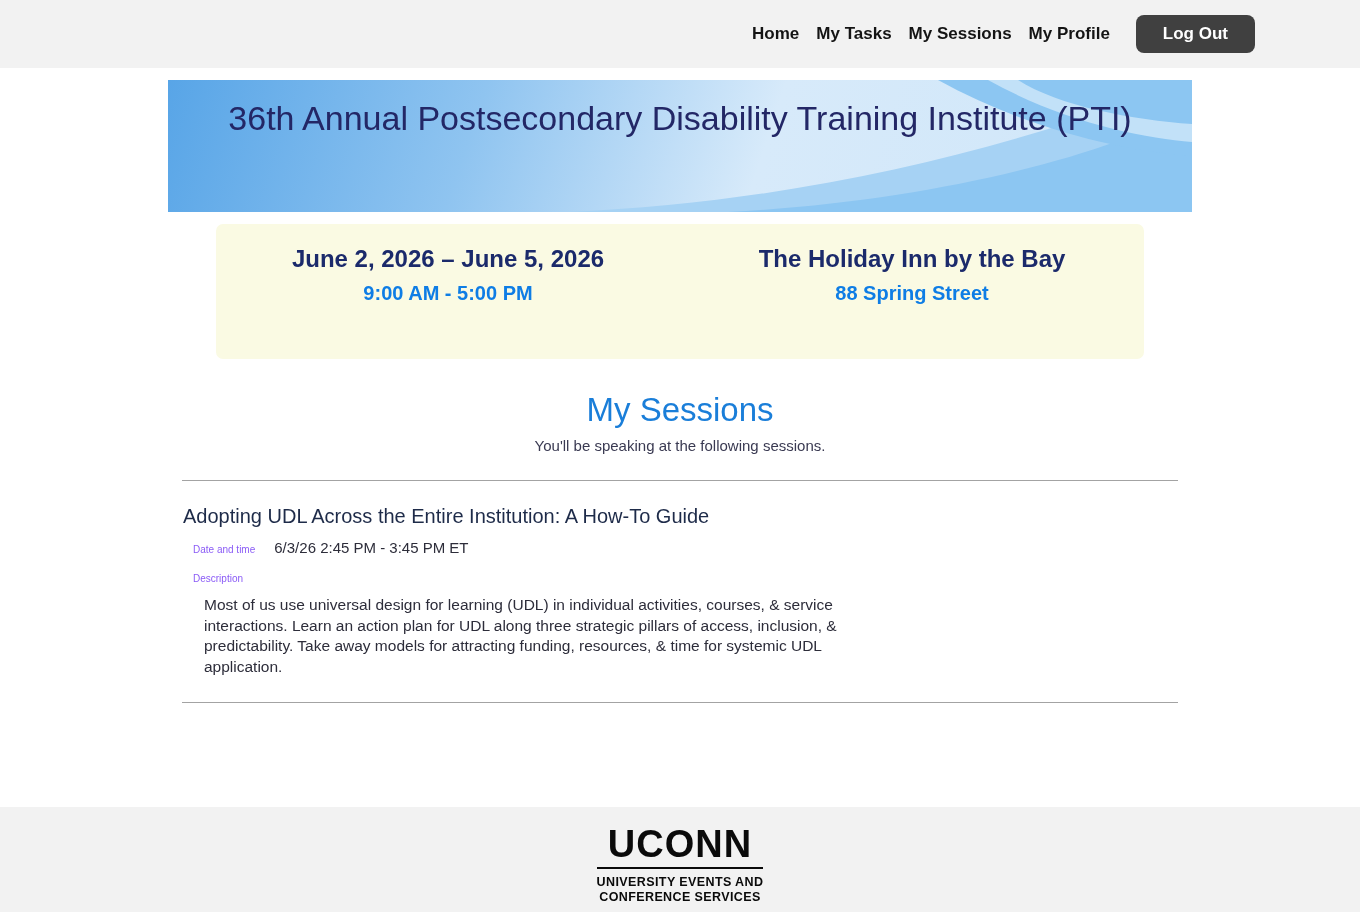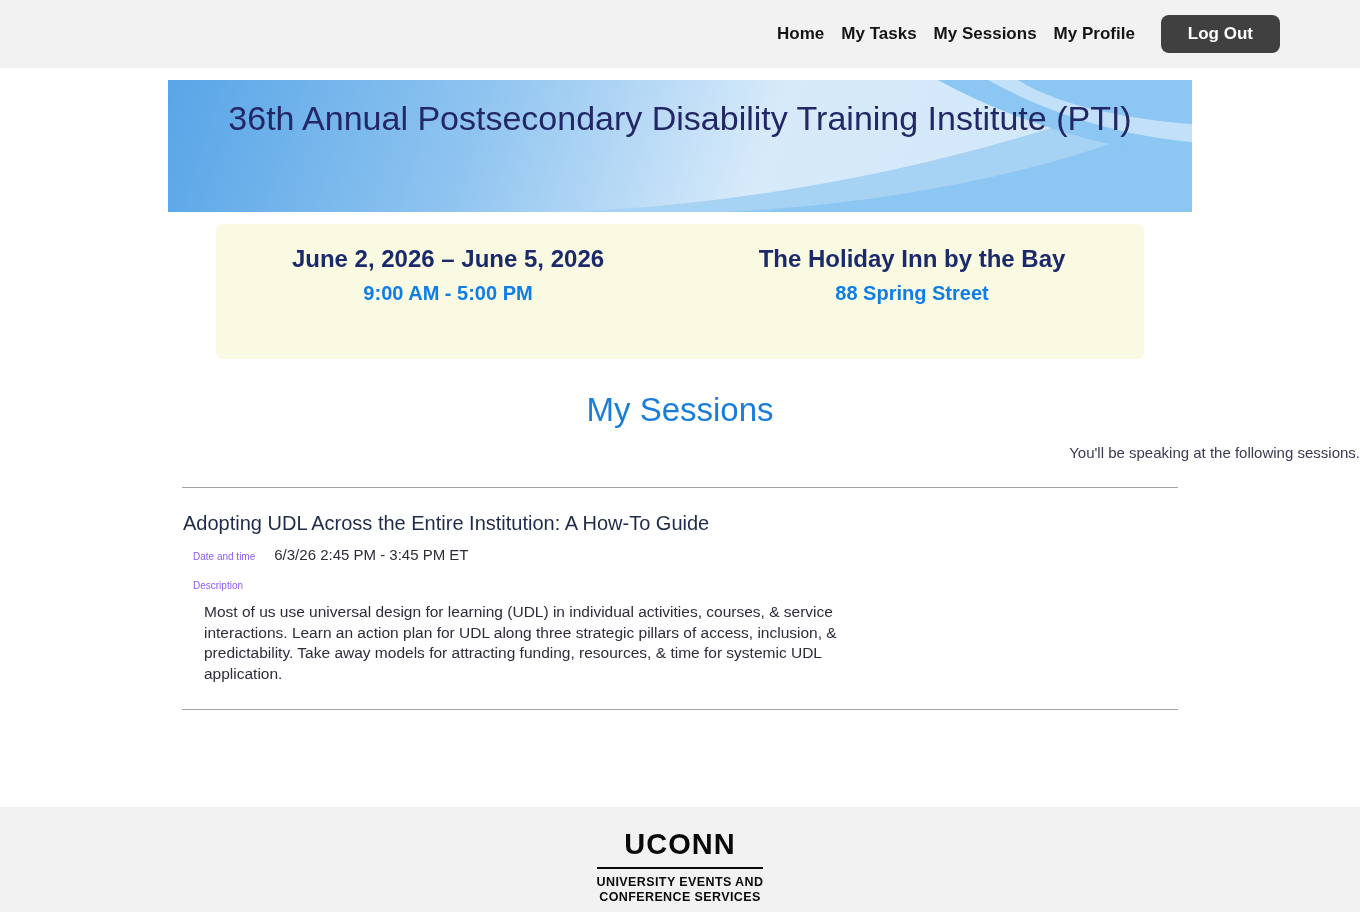--- a/index.html
+++ b/index.html
@@ -12,21 +12,21 @@
     overflow: hidden;
   }
 
   
   .navbar {
     height: 68px;
     background: #f2f2f2;
     display: flex;
     align-items: center;
     justify-content: flex-end;
-    padding-right: 80px;
+    padding-right: 105px;
   }
   .nav-link {
     font-size: 17px;
     font-weight: bold;
     color: #141414;
     margin-left: 17px;
     cursor: pointer;
     white-space: nowrap;
   }
   .logout-btn {
@@ -93,22 +93,22 @@
   .section-heading {
     margin: 0;
     padding-top: 24px;
     text-align: center;
     font-size: 33px;
     font-weight: normal;
     color: #1a7ed9;
     line-height: 38px;
   }
   .section-subtitle {
-    margin-top: 15px;
-    text-align: right;
+    margin-top: 8px;
+    text-align: center;
     font-size: 15px;
     color: #3a3a52;
     line-height: 18px;
   }
   .divider {
     border: none;
     border-top: 1px solid #a3a3a3;
     width: 996px;
     margin: 25px auto 0;
   }
@@ -150,21 +150,21 @@
   
   .footer {
     margin-top: 29px;
     height: 166px;
     background: #f2f2f2;
     text-align: center;
     padding-top: 17px;
   }
   .uconn-logo { display: inline-block; cursor: default; }
   .uconn-word {
-    font-size: 29px;
+    font-size: 38px;
     font-weight: bold;
     letter-spacing: 1px;
     color: #0a0a0a;
     line-height: 40px;
     transform: scaleY(1.02);
   }
   .uconn-rule { height: 2px; background: #0a0a0a; margin: 3px 0 6px; }
   .uconn-sub {
     font-size: 12.5px;
     font-weight: bold;

